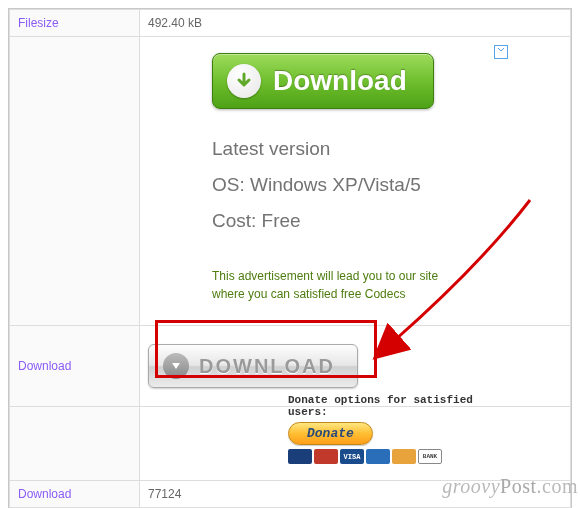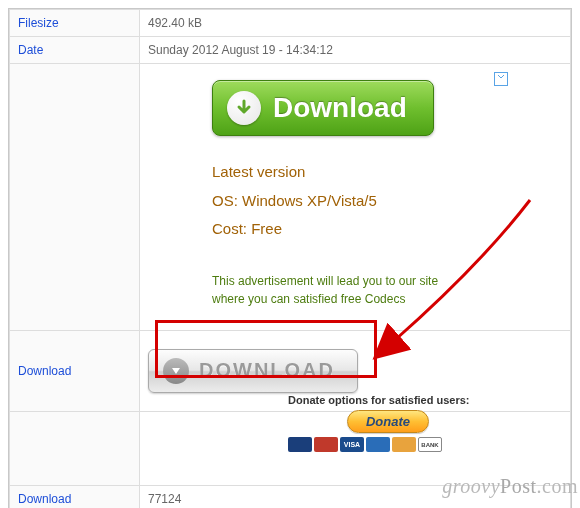--- a/index.html
+++ b/index.html
@@ -25,21 +25,21 @@
   td {
     border: 1px solid #ddd;
     padding: 6px 8px;
     vertical-align: top;
     font-size: 12px;
     color: #666;
   }
   td.label {
     width: 130px;
     background: #fafafa;
-    color: #1d4ed8;
+    color: #8b5cf6;
     vertical-align: middle;
   }
   .ad-box {
     position: relative;
     width: 310px;
     margin: 0 auto;
     padding: 10px 12px 16px 12px;
   }
   .ad-close {
     position: absolute;
@@ -74,21 +74,21 @@
     width: 34px;
     height: 34px;
     border-radius: 50%;
     background: radial-gradient(circle at 35% 30%, #fff, #e6e6e6);
     display: flex;
     align-items: center;
     justify-content: center;
     box-shadow: 0 1px 2px rgba(0,0,0,0.3);
   }
   .green-btn .circ svg { display: block; }
-  .ad-text { margin-top: 22px; font-size: 15px; color: #a16207; line-height: 1.9; }
+  .ad-text { margin-top: 22px; font-size: 19px; color: #737373; line-height: 1.9; }
   .ad-foot { margin-top: 28px; font-size: 12px; color: #4d7c0f; line-height: 1.5; }
   .download-row td { padding-top: 18px; padding-bottom: 18px; }
   .silver-btn {
     display: inline-flex;
     align-items: center;
     gap: 10px;
     background: linear-gradient(to bottom, #fdfdfd 0%, #e7e7e7 48%, #d0d0d0 52%, #ececec 100%);
     border: 1px solid #aaa;
     border-radius: 6px;
     padding: 8px 22px 8px 14px;
@@ -119,20 +119,21 @@
     pointer-events: none;
   }
   .donate-block {
     position: absolute;
     left: 288px;
     top: 394px;
     width: 200px;
     font-size: 11px;
     font-weight: bold;
     color: #333;
+    font-family: Liberation Mono, monospace;
   }
   .donate-btn {
     margin-top: 4px;
     display: inline-block;
     background: linear-gradient(to bottom, #ffe680 0%, #ffbf33 50%, #ff9e1a 100%);
     border: 1px solid #c4881a;
     border-radius: 12px;
     padding: 3px 18px;
     font-style: italic;
     font-weight: bold;
@@ -173,24 +174,20 @@
 </style>
 </head>
 <body>
 
 <div class="outer">
 <table>
   <tbody>
         <tr>
     <td class="label">Filesize</td>
     <td>492.40 kB</td>
-  </tr>
-  <tr>
-    <td class="label">Date</td>
-    <td>Sunday 2012 August 19 - 14:34:12</td>
   </tr>
   <tr>
     <td class="label"></td>
     <td>
       <div class="ad-box">
         <div class="ad-close">
           <svg width="8" height="8" viewBox="0 0 8 8">
                   <path d="M1 1 L4 4 L7 1" fill="none" stroke="#5aa4e6" stroke-width="1"></path>
                 </svg>
         </div>
@@ -245,21 +242,21 @@
   <defs>
     <marker id="ah" markerWidth="12" markerHeight="12" refX="2" refY="6" orient="auto">
       <path d="M0 0 L12 6 L0 12 Z" fill="#d40000"></path>
     </marker>
   </defs>
   <path d="M160 5 Q 110 70 25 145" stroke="#d40000" stroke-width="3" fill="none" marker-end="url(#ah)"></path>
 </svg>
 
 <div class="donate-block">
   <div>Donate options for satisfied users:</div>
-  <div style="text-align:center;">
+  <div style="">
     <div class="donate-btn">Donate</div>
     <div class="cards">
       <div class="card" style="background:#1a3e7a"></div>
       <div class="card" style="background:#c0392b"></div>
       <div class="card" style="background:#1a4b8c;font-size:7px">VISA</div>
       <div class="card" style="background:#2a6db8"></div>
       <div class="card" style="background:#e8a33d"></div>
       <div class="card" style="background:#fff;border:1px solid #888;color:#444;font-size:6px">BANK</div>
     </div>
   </div>

